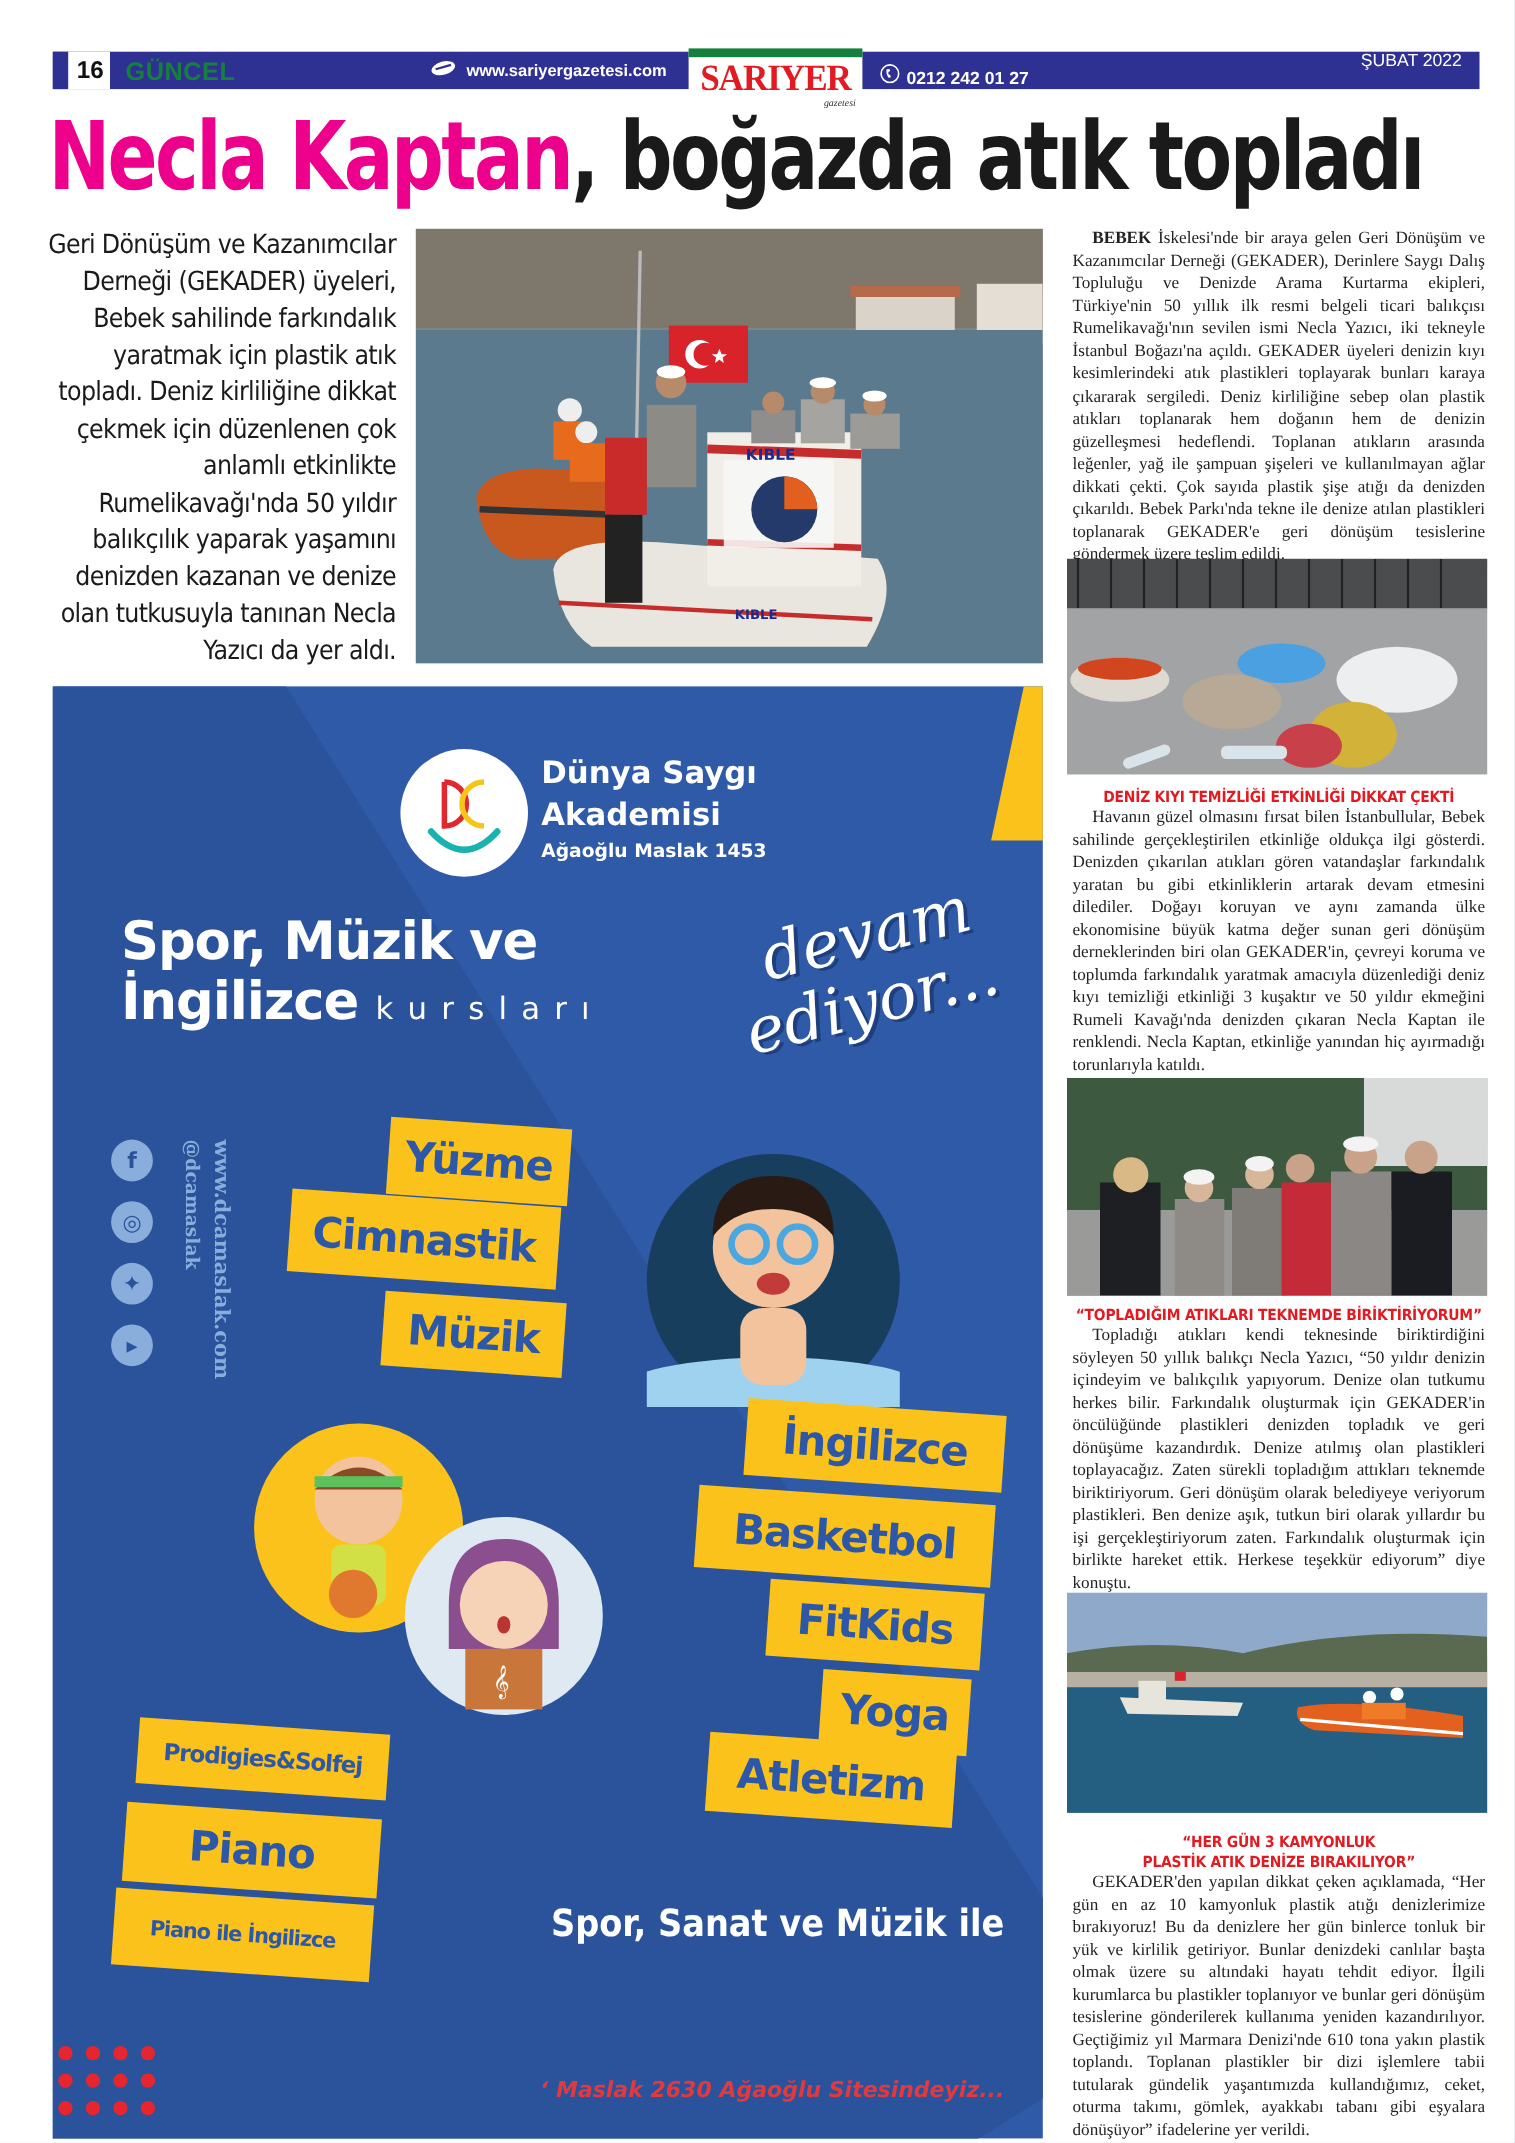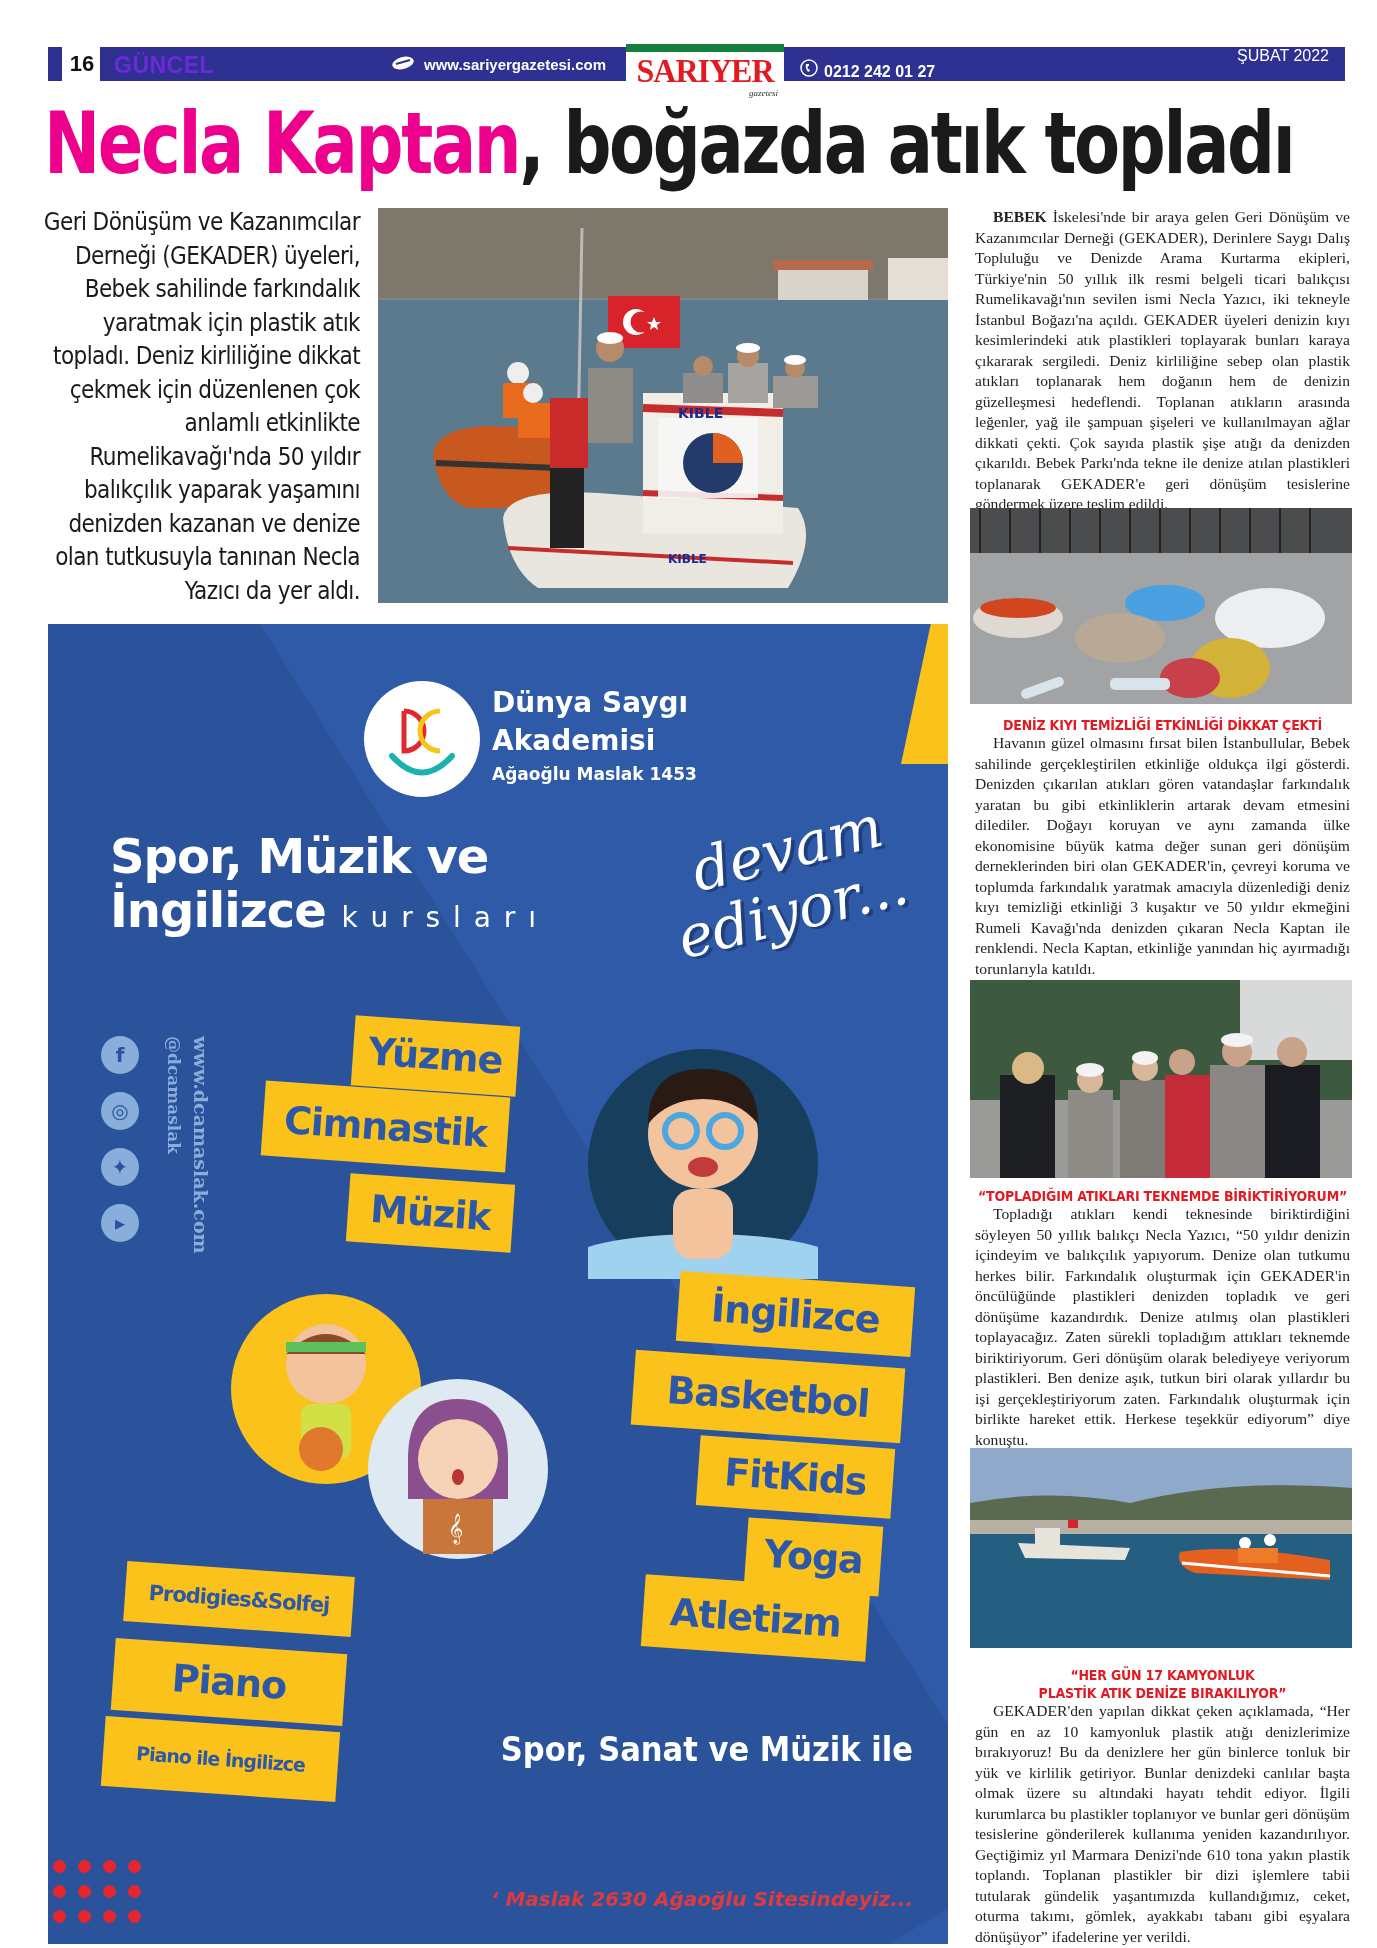--- a/index.html
+++ b/index.html
@@ -3,21 +3,21 @@
 <meta charset="utf-8">
 <style>
 *{box-sizing:border-box;margin:0;padding:0}
 html,body{width:1377px;height:1948px;background:#fff;overflow:hidden}
 body{position:relative;font-family:"Liberation Serif",serif;color:#1e1e1e}
 .abs{position:absolute}
 
 
 #hdr{left:48px;top:47px;width:1297px;height:34px;background:#2e3192}
 #pg-num{left:48px;top:47px;width:52px;height:34px;background:#fff;border-left:14px solid #2e3192;font:bold 22px "Liberation Sans",sans-serif;color:#111;line-height:34px;text-align:center;padding-left:2px}
-#section{left:114px;top:47px;height:34px;font:bold 23px "Liberation Sans",sans-serif;color:#6d28d9;line-height:36px;letter-spacing:.5px}
+#section{left:114px;top:47px;height:34px;font:bold 23px "Liberation Sans",sans-serif;color:#15803d;line-height:36px;letter-spacing:.5px}
 #web{left:390px;top:47px;height:34px;display:flex;align-items:center;gap:8px;font:bold 15px "Liberation Sans",sans-serif;color:#fff}
 #logo{left:626px;top:44px;width:158px;height:46px;background:#fff;border-top:8px solid #15803d}
 #logo-text{position:absolute;left:0;top:-2px;width:158px;text-align:center;font:900 32px/40px "Liberation Serif",serif;color:#e21b23;letter-spacing:-1px;transform:scaleY(1.05)}
 #logo-sub{position:absolute;right:6px;bottom:-8px;font:italic 9px "Liberation Serif",serif;color:#333}
 #phone{left:800px;top:47px;height:34px;display:flex;align-items:flex-end;gap:6px;font:bold 16px "Liberation Sans",sans-serif;color:#fff}
 #date{right:48px;top:47px;height:34px;line-height:34px;font:16px "Liberation Sans",sans-serif;color:#fff}
 
 
 #headline{left:44px;top:92px;width:1310px;height:102px;font:bold 86px/102px "DejaVu Sans",sans-serif;letter-spacing:-3px;white-space:nowrap;transform:scaleX(.78);transform-origin:left center}
 #headline .pink{color:#ec008c}
@@ -205,21 +205,21 @@
     <rect x="98" y="72" width="10" height="8" fill="#d8232a"></rect>
     <path d="M210 104 Q260 95 360 112 L360 132 L225 125 Q205 118 210 104 Z" fill="#e4601f"></path>
     <path d="M212 115 L360 128" stroke="#fff" stroke-width="3"></path>
     <circle cx="275" cy="95" r="6" fill="#fff"></circle>
       <circle cx="300" cy="92" r="6" fill="#fff"></circle>
       <rect x="268" y="100" width="40" height="15" fill="#ef7a28"></rect>
   </svg>
 </div>
 
 <div class="abs sub" style="top:1666px">
-  <div>“HER GÜN 17 KAMYONLUK</div>
+  <div>“HER GÜN 3 KAMYONLUK</div>
   <div>PLASTİK ATIK DENİZE BIRAKILIYOR”</div>
 </div>
 <div class="abs col" style="top:1701px">
     <p>GEKADER'den yapılan dikkat çeken açıklamada, “Her gün en az 10 kamyonluk plastik atığı denizlerimize bırakıyoruz! Bu da denizlere her gün binlerce tonluk bir yük ve kirlilik getiriyor. Bunlar denizdeki canlılar başta olmak üzere su altındaki hayatı tehdit ediyor. İlgili kurumlarca bu plastikler toplanıyor ve bunlar geri dönüşüm tesislerine gönderilerek kullanıma yeniden kazandırılıyor. Geçtiğimiz yıl Marmara Denizi'nde 610 tona yakın plastik toplandı. Toplanan plastikler bir dizi işlemlere tabii tutularak gündelik yaşantımızda kullandığımız, ceket, oturma takımı, gömlek, ayakkabı tabanı gibi eşyalara dönüşüyor” ifadelerine yer verildi.</p>
   </div>
 
 <div class="abs" id="ad">
   <div id="ad-dark"></div>
   <div id="ad-yellow-tr"></div>
 

